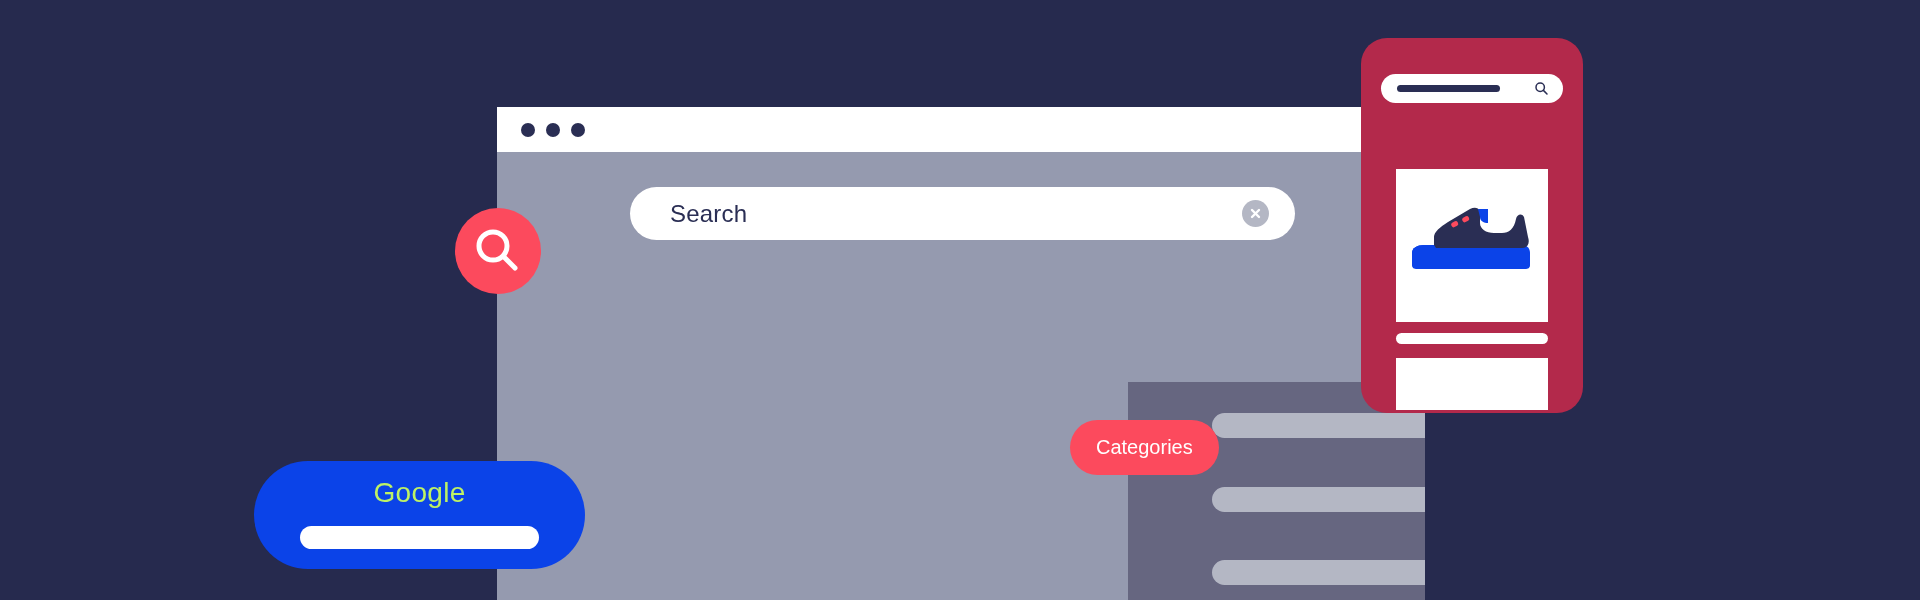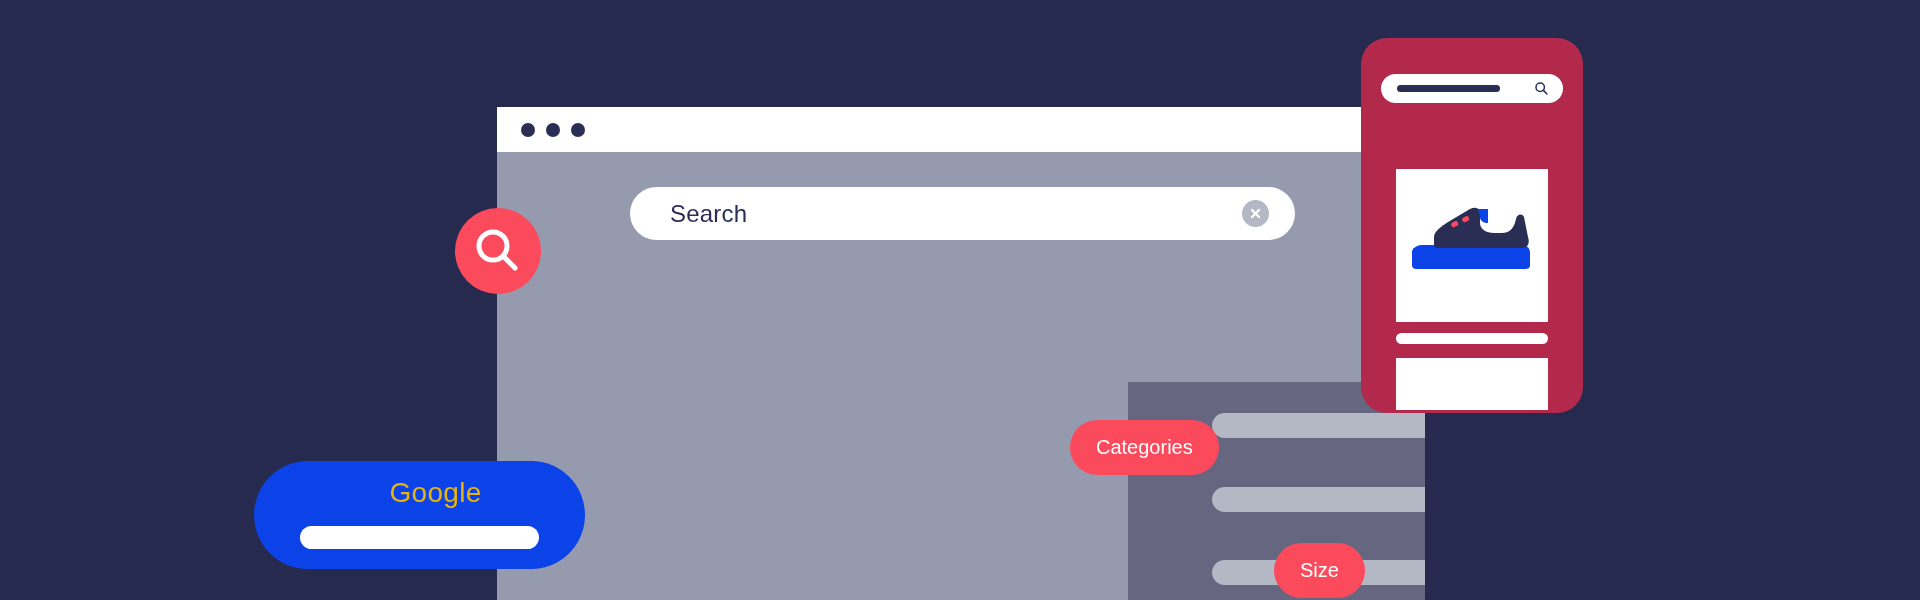--- a/index.html
+++ b/index.html
@@ -147,25 +147,25 @@
     left: 254px;
     top: 461px;
     width: 331px;
     height: 108px;
     background: #0b43e8;
     border-radius: 54px;
     z-index: 6;
   }
   .google-card-label {
     position: absolute;
-    left: 16px;
+    left: 0;
     top: 16px;
     width: 331px;
     text-align: center;
-    color: #eab308;
+    color: #bef264;
     font-size: 28px;
     letter-spacing: 0.3px;
   }
   .google-card-input {
     position: absolute;
     left: 46px;
     top: 65px;
     width: 239px;
     height: 23px;
     background: #ffffff;
@@ -269,21 +269,20 @@
         <div class="pill" style="left:-58px;margin-top:24px;">Categories</div>
       </div>
 
       <div class="filter-row" style="top:88px;">
         <div class="filter-bar"></div>
 
       </div>
 
       <div class="filter-row" style="top:161px;">
         <div class="filter-bar"></div>
-        <div class="pill" style="left:146px;">Size</div>
       </div>
 
     </div>
   </div>
 
   <div class="search-badge">
     <svg width="86" height="86" viewBox="0 0 86 86" aria-hidden="true">
       <g fill="none" stroke="#ffffff" stroke-width="5" stroke-linecap="round">
         <circle cx="38" cy="38" r="14"></circle>
         <line x1="48.5" y1="48.5" x2="60" y2="60"></line>

